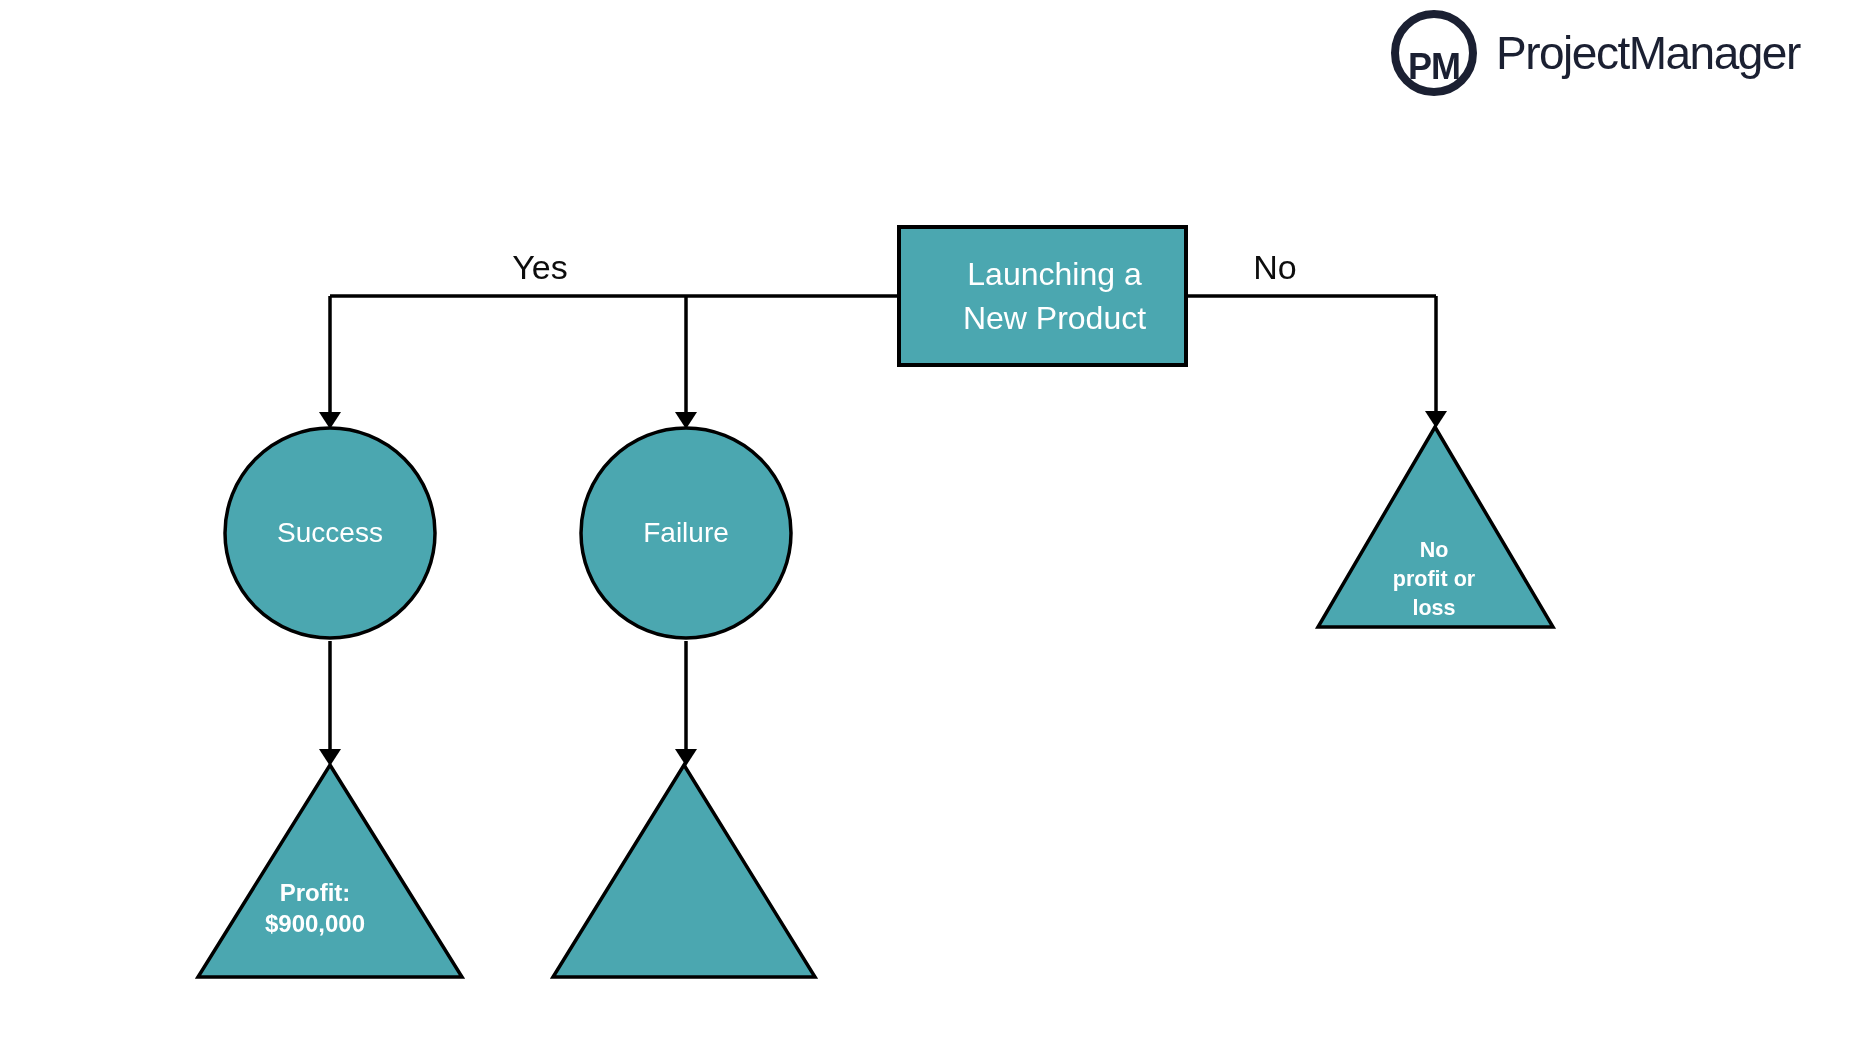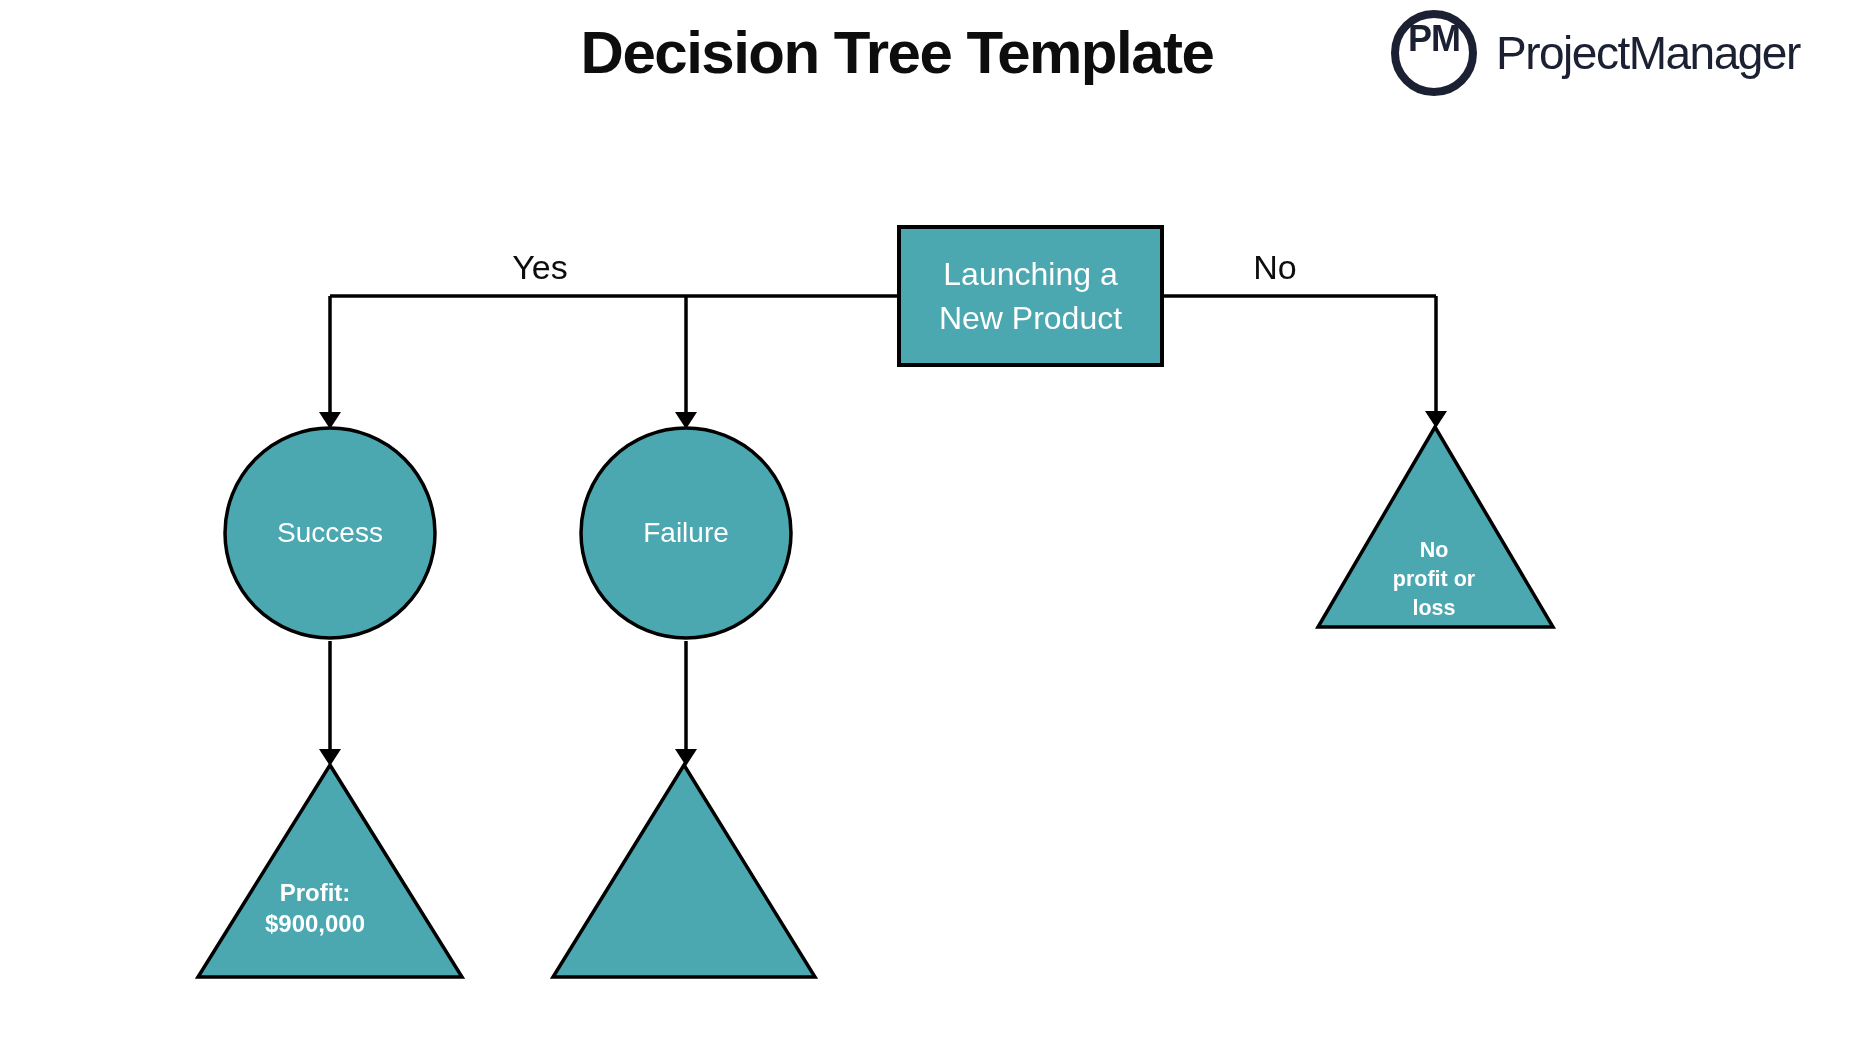--- a/index.html
+++ b/index.html
@@ -18,37 +18,38 @@
     text-align:center;
     font-size:60px; font-weight:600; letter-spacing:-1.5px;
     color:#0d0d0d; line-height:66px;
     white-space:nowrap;
   }
   
   .logo{left:1391px; top:8px; width:455px; height:90px;}
   .logo-circle{
     left:0; top:2px; width:70px; height:70px;
     border:8px solid #1b2032; border-radius:50%;
-    display:flex; align-items:flex-start; justify-content:center;
+    display:flex; align-items:flex-end; justify-content:center;
   }
   .logo-monogram{
     font-size:36px; font-weight:800; color:#1b2032; letter-spacing:-1px;
   }
   .logo-wordmark{
     left:105px; top:0; height:90px; line-height:90px;
     font-size:46px; font-weight:400; letter-spacing:-1.5px;
     color:#1b2032; white-space:nowrap;
   }
   
   .decision-node{
     left:897px; top:225px; width:259px; height:134px;
     background:#4ba7b0; border:4px solid #000000;
     display:flex; flex-direction:column; align-items:center; justify-content:center;
     color:#ffffff; font-size:32px; font-weight:500; line-height:44px;
     text-align:center;
+    padding-left:24px;
   }
   
   .edge-label{
     width:140px; text-align:center;
     font-size:34px; font-weight:400; color:#0d0d0d; line-height:38px;
   }
   .edge-label.yes{left:470px; top:248px;}
   .edge-label.no{left:1205px; top:248px;}
   
   .shape-label{
@@ -92,21 +93,20 @@
     <path d="M675 749 L697 749 L686 766 Z" fill="#000000"></path>
 
     <circle cx="330" cy="533" r="105" fill="#4ba7b0" stroke="#000000" stroke-width="3.5"></circle>
     <circle cx="686" cy="533" r="105" fill="#4ba7b0" stroke="#000000" stroke-width="3.5"></circle>
 
     <path d="M330 765 L462 977 L198 977 Z" fill="#4ba7b0" stroke="#000000" stroke-width="3.5" stroke-linejoin="miter"></path>
     <path d="M684 765 L815 977 L553 977 Z" fill="#4ba7b0" stroke="#000000" stroke-width="3.5" stroke-linejoin="miter"></path>
     <path d="M1435 427 L1553 627 L1318 627 Z" fill="#4ba7b0" stroke="#000000" stroke-width="3.5" stroke-linejoin="miter"></path>
   </svg>
 
-  <div class="abs page-title">Decision Tree Template</div>
 
   <div class="abs logo">
     <div class="abs logo-circle">
       <span class="logo-monogram">PM</span>
     </div>
     <div class="abs logo-wordmark">ProjectManager</div>
   </div>
 
   <div class="abs decision-node">
     <span>Launching a</span>

